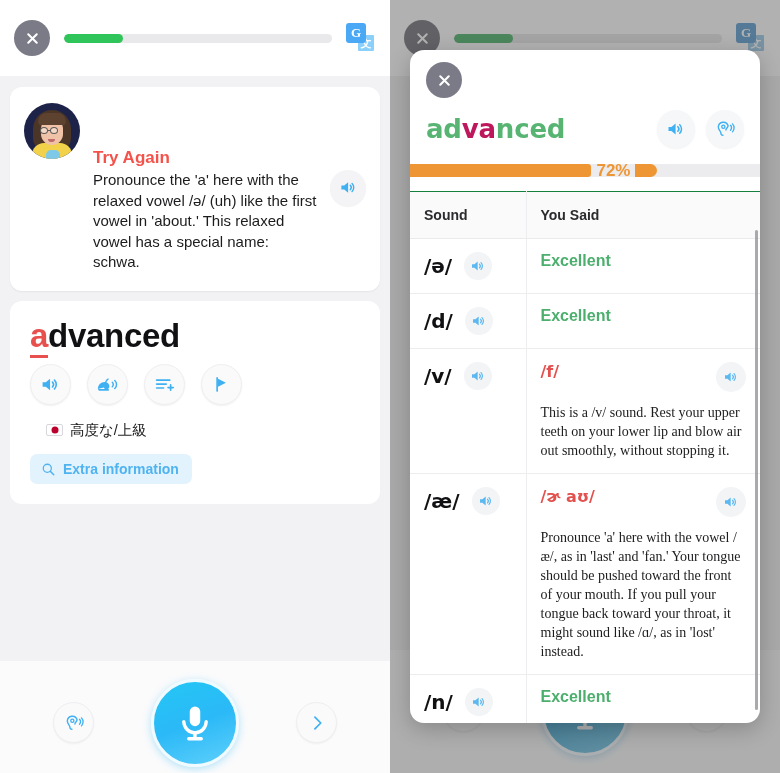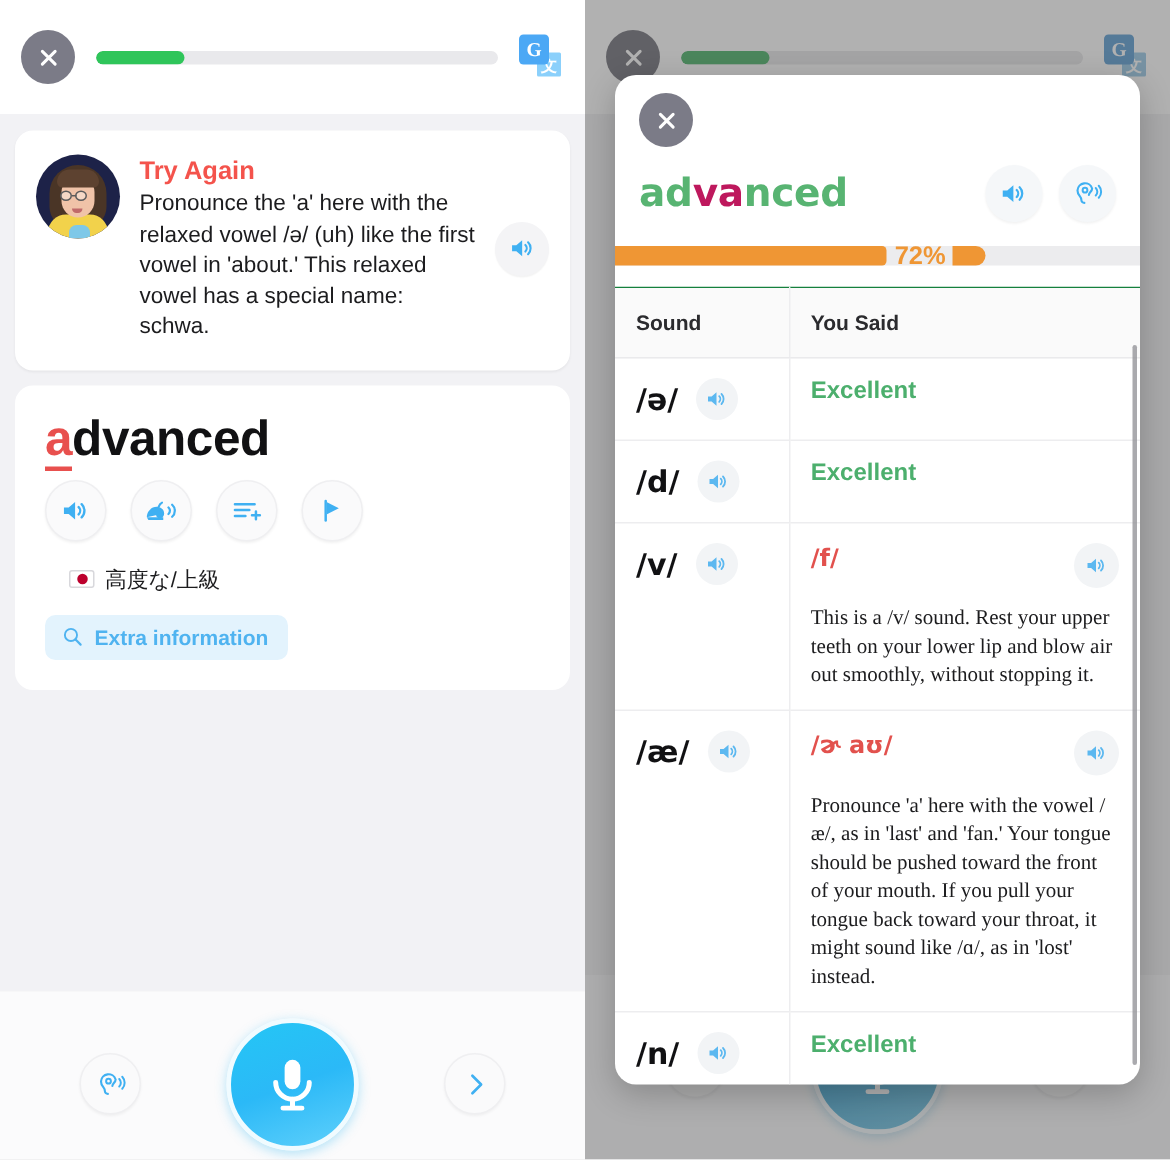--- a/index.html
+++ b/index.html
@@ -52,21 +52,21 @@
   .avatar .shirt { position:absolute; left:8px; bottom:0; width:40px; height:16px; background:#f2d24b; border-radius:12px 12px 0 0; }
   .avatar .shirt2 { position:absolute; left:22px; bottom:0; width:14px; height:9px; background:#7ec8e8; border-radius:5px 5px 0 0; }
   .avatar .face { position:absolute; left:17px; top:15px; width:22px; height:27px; background:#f0c3a8; border-radius:10px 10px 11px 11px; }
   .avatar .fringe { position:absolute; left:14px; top:10px; width:28px; height:12px; background:#5d4230; border-radius:14px 14px 6px 6px; }
   .avatar .gl { position:absolute; top:24px; width:8px; height:7px; border:1.4px solid #5b5b5b; border-radius:50%; background:rgba(255,255,255,.35); }
   .avatar .gl.l { left:16px; } .avatar .gl.r { left:26px; }
   .avatar .glbridge { position:absolute; left:24px; top:27px; width:3px; height:1.4px; background:#5b5b5b; }
   .avatar .mouth { position:absolute; left:24px; top:36px; width:7px; height:3px; background:#c06a6a; border-radius:0 0 4px 4px; }
 
   .fb-text { flex: 1 1 auto; min-width: 0; }
-  .fb-title { color: #f4534c; font-size: 17px; font-weight: bold; line-height: 21px; margin-bottom: 2px; }
+  .fb-title { color: #f4534c; font-size: 17px; font-weight: bold; line-height: 21px; margin-bottom: 2px; margin-top: 44px; }
   .fb-body { color: #1c1c1e; font-size: 15px; line-height: 20.5px; }
   .spk-round {
     width: 36px; height: 36px; border-radius: 50%; background: #f4f4f6;
     display: flex; align-items: center; justify-content: center; flex: 0 0 auto;
     align-self: center; box-shadow: 0 1px 1px rgba(0,0,0,.05);
   }
 
   .word-card { margin: 10px 10px 0 10px; background: #fff; border-radius: 12px; padding: 16px 20px 20px 20px; }
   .word-main { font-size: 33px; font-weight: bold; color: #111113; letter-spacing: -0.3px; margin-bottom: 9px; }
   .word-main .hl { color: #e8504e; border-bottom: 3px solid #e8504e; padding-bottom: 1px; }
@@ -76,21 +76,21 @@
   .cbtn {
     width: 41px; height: 41px; border-radius: 50%; background: #fafafb;
     border: 1px solid #efeff1; display: flex; align-items: center; justify-content: center;
     box-shadow: 0 1px 2px rgba(0,0,0,.06);
   }
   .lang-row { display: flex; align-items: center; gap: 7px; margin-bottom: 14px; padding-left: 16px; }
   .jp-flag { width: 17px; height: 12px; background: #fff; border: 1px solid #d8d8dc; border-radius: 2px; position: relative; }
   .jp-flag::after { content:""; position:absolute; left:50%; top:50%; transform:translate(-50%,-50%); width:7px; height:7px; border-radius:50%; background:#bc002d; }
   .lang-label { font-size: 14.5px; color: #1c1c1e; }
   .extra-pill {
-    display: inline-flex; align-items: center; gap: 7px; background: #e3f3fd;
+    display: inline-flex; align-items: flex-end; gap: 7px; background: #e3f3fd;
     border-radius: 7px; padding: 7px 13px 7px 11px;
   }
   .extra-pill span { color: #4fb3f0; font-size: 14px; font-weight: bold; }
 
   .bottom-bar {
     position: absolute; left: 0; right: 0; bottom: 0; height: 123px; background: #fbfbfc;
     display: flex; align-items: center; justify-content: center; gap: 0;
   }
   .bb-side {
     width: 41px; height: 41px; border-radius: 50%; background: #fafafb; border: 1px solid #efeff1;

